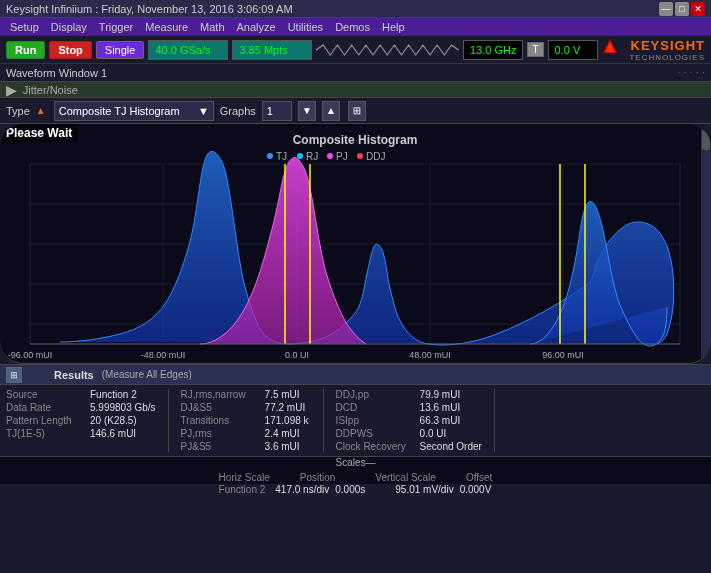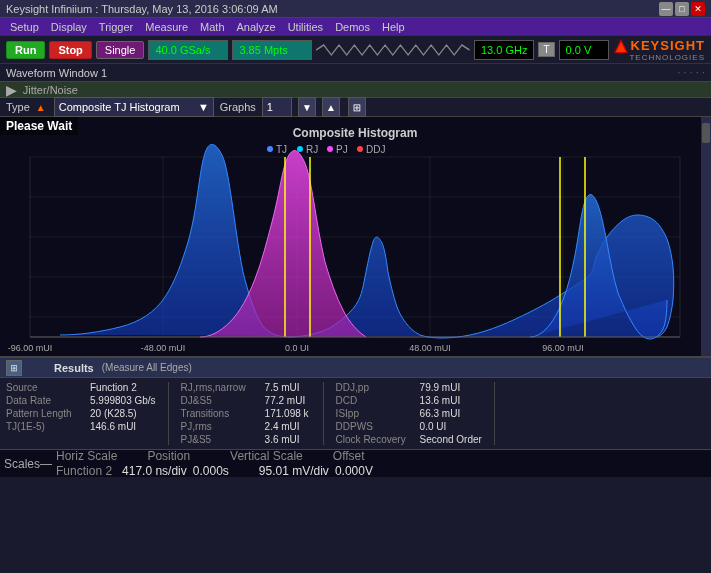--- a/index.html
+++ b/index.html
@@ -92,21 +92,21 @@
       background: #cc2222;
       color: #fff;
       border: 1px solid #aa1a1a;
       padding: 2px 8px;
       font-size: 11px;
       font-weight: bold;
       cursor: pointer;
       border-radius: 2px;
     }
     .btn-single {
-      background: #701a75;
+      background: #6d28d9;
       color: #fff;
       border: 1px solid #666;
       padding: 2px 8px;
       font-size: 11px;
       cursor: pointer;
       border-radius: 2px;
     }
     .toolbar-field {
       background: #0f766e;
       color: #00ff00;
@@ -179,21 +179,21 @@
       align-items: center;
       padding: 0 6px;
       border-bottom: 1px solid #444;
       font-size: 11px;
       color: #aaa;
     }
 
     
     .type-bar {
       background: #1a1a2e;
-      height: 19px;
+      height: 26px;
       display: flex;
       align-items: center;
       padding: 0 6px;
       border-bottom: 1px solid #444;
       gap: 6px;
     }
     .type-label {
       color: #ccc;
       font-size: 11px;
     }
@@ -323,23 +323,24 @@
     }
 
     
     .scale-bar {
       background: #0a0a1a;
       height: 28px;
       border-top: 1px solid #444;
       display: flex;
       align-items: center;
       padding: 0 4px;
-      font-size: 12px;
+      font-size: 10px;
       color: #aaa;
       gap: 4px;
+      flex-direction: column;
     }
     .scale-line {
       display: flex;
     }
     .scale-key { color: #888; }
     .scale-val { color: #ddd; }
 
     
     .please-wait {
       position: absolute;
@@ -351,21 +352,21 @@
       font-weight: bold;
       padding: 2px 6px;
       z-index: 10;
     }
   </style>
 </head>
 <body>
 
 <div class="title-bar">
   <div class="title-bar-left">
-    <span>Keysight Infiniium : Thursday, May 13, 2016 3:06:09 AM</span>
+    <span>Keysight Infiniium : Friday, November 13, 2016 3:06:09 AM</span>
   </div>
   <div class="title-bar-right">
     <button class="win-btn win-btn-min">—</button>
     <button class="win-btn win-btn-max">□</button>
     <button class="win-btn win-btn-close">✕</button>
   </div>
 </div>
 
 <div class="menu-bar">
   <div class="menu-item">Setup</div>
@@ -389,21 +390,21 @@
   <div style="flex:1; height:18px; position:relative; overflow:hidden;">
     <svg width="100%" height="18" viewBox="0 0 200 18" preserveAspectRatio="none">
       <polyline points="0,9 10,4 20,14 30,4 40,14 50,4 60,14 70,4 80,14 90,4 100,14 110,4 120,14 130,4 140,14 150,4 160,14 170,4 180,14 190,4 200,9" fill="none" stroke="#888" stroke-width="1.5"></polyline>
     </svg>
   </div>
   <div class="freq-field">13.0 GHz</div>
   <div style="background:#888;color:#fff;padding:1px 4px;font-size:10px;border:1px solid #666;">T</div>
   <div class="volt-field">0.0 V</div>
   <div class="keysight-logo">
     <div style="display:flex;flex-direction:column;align-items:flex-end;">
-      <div style="display:flex;align-items:center;gap:2px;">
+      <div style="display:flex;align-items:center;gap:13px;">
         <div style="width:16px;height:16px;position:relative;">
           <svg width="16" height="16" viewBox="0 0 16 16">
             <polygon points="8,1 15,15 1,15" fill="#cc0000"></polygon>
             <polygon points="8,4 13,14 3,14" fill="#ff3300"></polygon>
           </svg>
         </div>
         <span class="keysight-text">KEYSIGHT</span>
       </div>
       <span class="keysight-sub">TECHNOLOGIES</span>
     </div>
@@ -427,21 +428,21 @@
     <span>Composite TJ Histogram</span>
     <span style="margin-left:auto;">▼</span>
   </div>
   <span class="graphs-label">Graphs</span>
   <div class="graphs-count">1</div>
   <div class="arrow-btn">▼</div>
   <div class="arrow-btn">▲</div>
   <div class="icon-btn" style="margin-left:2px;">⊞</div>
 </div>
 
-<div class="chart-area" style="position:relative;">
+<div class="chart-area" style="position:relative;border-radius:23px;">
 
   <div class="please-wait">Please Wait</div>
 
   <svg width="681" height="240" style="position:absolute;left:0;top:0;">
     <defs>
       <linearGradient id="blueFade" x1="0" y1="0" x2="0" y2="1">
         <stop offset="0%" stop-color="#2266cc" stop-opacity="0.9"></stop>
         <stop offset="100%" stop-color="#1133aa" stop-opacity="0.7"></stop>
       </linearGradient>
       <linearGradient id="pinkFade" x1="0" y1="0" x2="0" y2="1">

